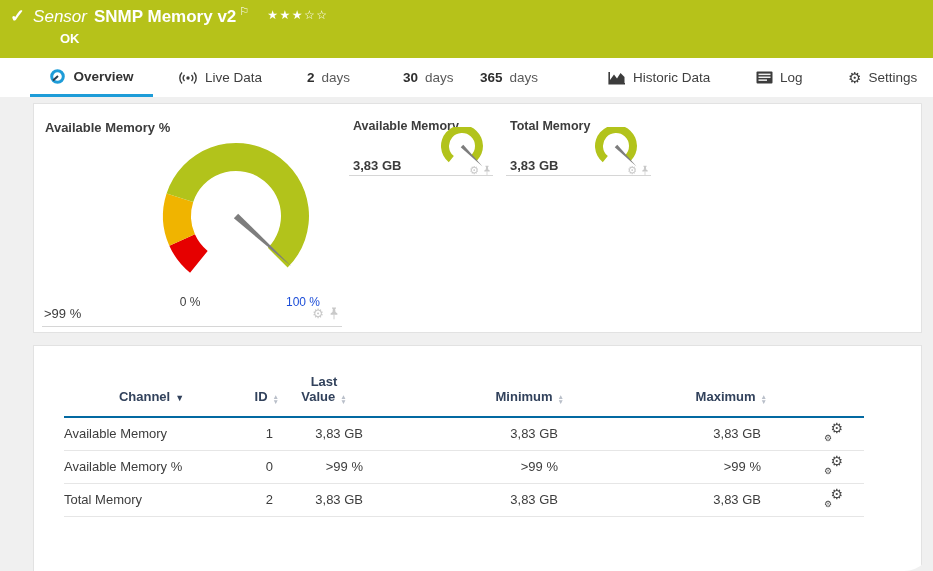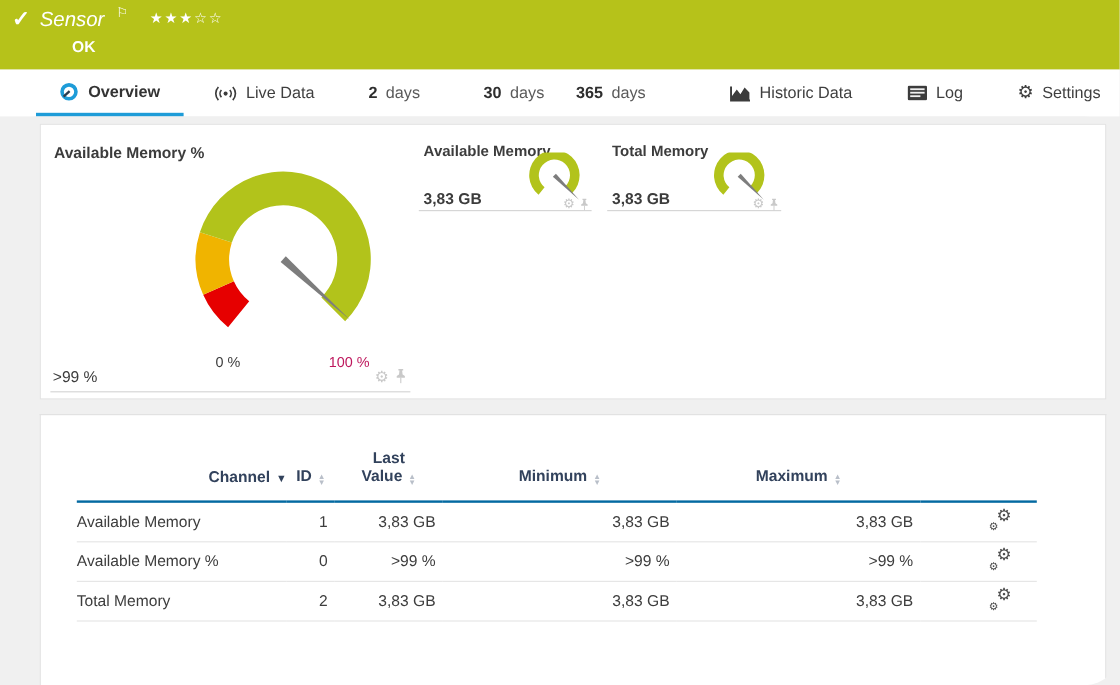--- a/index.html
+++ b/index.html
@@ -29,60 +29,61 @@
   .content { position:absolute; top:97px; left:0; right:0; bottom:0; background:#f0f0f0; overflow:hidden;border-radius:29px; }
   .panel { position:absolute; left:33px; width:889px; background:#fff; border:1px solid #e2e2e2; }
   .panel-gauges { top:6px; height:230px; }
   .panel-table  { top:248px; height:230px; border-bottom:none; }
 
   
   .block-main { position:absolute; left:8px; top:14px; width:300px; height:209px; border-bottom:1px solid #d6d6d6; }
   .gauge-title { position:absolute; left:3px; top:2px; font-size:13px; font-weight:bold; color:#3c3c3c; }
   .main-svg { position:absolute; left:0; top:0; }
   .scale-min { position:absolute; left:128px; top:177px; width:40px; text-align:center; font-size:12px; color:#3c3c3c; }
-  .scale-max { position:absolute; left:232px; top:177px; width:58px; font-size:12px; color:#be185d; }
+  .scale-max { position:absolute; left:232px; top:177px; width:58px; text-align:center; font-size:12px; color:#1d4ed8; }
   .gauge-value { position:absolute; left:2px; top:188px; font-size:13px; color:#3c3c3c; }
   .blk-icons { position:absolute; right:3px; top:189px; display:flex; align-items:center; gap:5px; }
   .light-gear { font-size:13px; color:#c9c9c9; line-height:13px; cursor:pointer; }
 
   
   .mini { position:absolute; top:14px; height:58px; border-bottom:1px solid #d6d6d6; }
   .mini-1 { left:315px; width:144px; }
   .mini-2 { left:472px; width:145px; }
   .mini-title { position:absolute; left:4px; top:1px; font-size:12.5px; font-weight:bold; color:#3c3c3c; }
   .mini-value { position:absolute; left:4px; bottom:2px; font-size:13px; font-weight:bold; color:#3c3c3c; }
   .mini-svg { position:absolute; top:9px; }
   .mini-icons { position:absolute; right:2px; top:46px; display:flex; align-items:center; gap:4px; z-index:2; background:transparent; }
   .mini-icons .light-gear { font-size:11px; }
 
   
   table.channels { border-collapse:collapse; margin:28px 0 0 30px; table-layout:fixed; width:800px;
                    font-size:13px; color:#3d3d3d; }
   .channels th { font-size:13px; font-weight:bold; color:#32425c; vertical-align:bottom;
                  padding:0 0 12px 0; border-bottom:2px solid #0369a1; cursor:pointer; }
   .channels td { height:33px; border-bottom:1px solid #e6e6e6; padding:0; }
-  .col-channel { text-align:right; }
-  .col-right { text-align:center; }
+  .col-channel { text-align:center; }
+  .col-right { text-align:right; }
   .col-center { text-align:center; }
   .channels td.num { text-align:right; padding-right:6px; }
   .gearcell { text-align:left; padding-left:57px !important; }
   .sort { display:inline-flex; flex-direction:column; margin-left:5px; font-size:6.5px;
           line-height:5px; color:#b9bfc9; vertical-align:2px; }
   .sortdesc { font-size:9px; color:#32425c; margin-left:5px; }
   .gearpair { position:relative; display:inline-block; width:19px; height:17px; color:#4a4a4a; cursor:pointer; }
   .gearpair .gbig  { position:absolute; right:0; top:-3px; font-size:14px; line-height:14px; }
   .gearpair .gsmall{ position:absolute; left:0; bottom:-2px; font-size:9px; line-height:9px; }
 </style>
 </head>
 <body>
 
 <div class="topbar">
   <div class="topbar-row1">
     <span class="check">✓</span>
     <span class="kind">Sensor</span>
+    <span class="sensor-title">SNMP Memory v2</span>
     <span class="flag">⚐</span>
     <span class="stars">★★★☆☆</span>
   </div>
   <div class="status-ok">OK</div>
 </div>
 
 <div class="tabbar">
   <div class="tab" style="left:178px;">
     <svg width="20" height="16" viewBox="0 0 20 16">
       <g stroke="#3c3c3c" fill="none" stroke-width="1.4">

